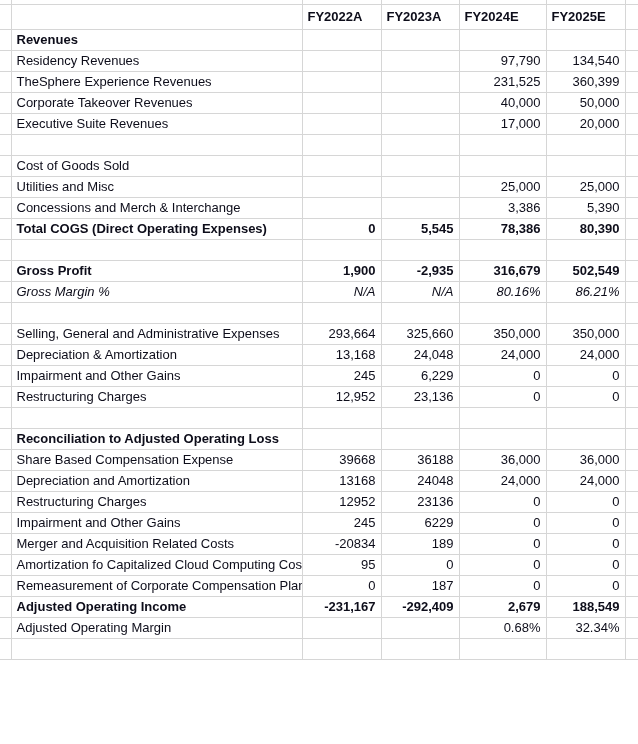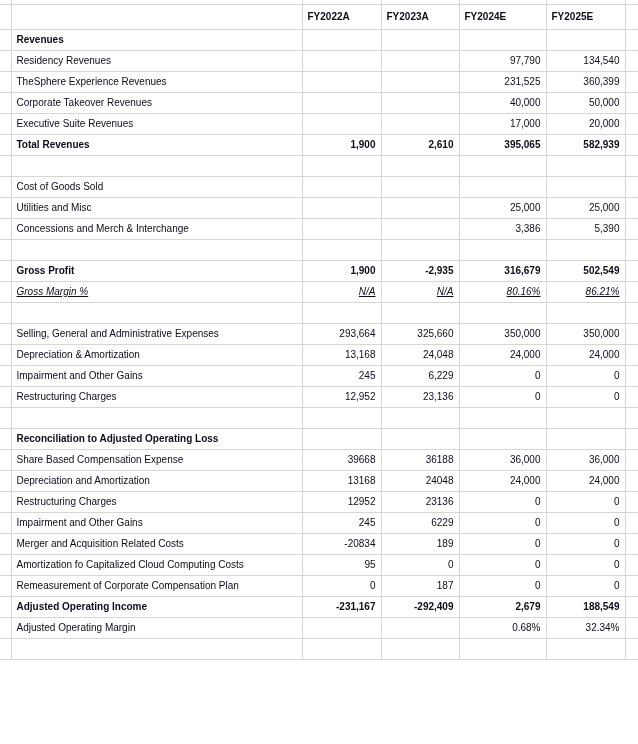--- a/index.html
+++ b/index.html
@@ -19,21 +19,21 @@
   #sheet {
     width: 638px;
     height: 744px;
     position: relative;
   }
 
   table.grid {
     border-collapse: collapse;
     table-layout: fixed;
     width: 638px;
-    font-size: 10px;
+    font-size: 13px;
     padding-left: 47px;
   }
 
   table.grid col.c-gutter { width: 11px; }
   table.grid col.c-label  { width: 291px; }
   table.grid col.c-y1     { width: 79px; }
   table.grid col.c-y2     { width: 78px; }
   table.grid col.c-y3     { width: 87px; }
   table.grid col.c-y4     { width: 79px; }
   table.grid col.c-tail   { width: 13px; }
@@ -64,21 +64,21 @@
     text-align: left;
     padding-left: 4px;
   }
   td.num {
     text-align: right;
     padding-right: 6px;
   }
 
   
   .b    { font-weight: bold; }
-  .it   { font-style: italic; text-decoration: underline; }
+  .it   { font-style: italic; }
   .in1  { padding-left: 14px; }
 
   tr.spacer td { height: 21px; }
   tr.thin td { height: 4px; border-bottom: 1px solid #d6d6d6; }
   tr.hdr td { height: 25px; }
 </style>
 </head>
 <body>
 
 <div id="sheet">
@@ -149,29 +149,20 @@
         </tr>
         <tr class="">
           <td class="gutter"></td>
           <td class="label in1">Executive Suite Revenues</td>
           <td class="num"></td>
           <td class="num"></td>
           <td class="num">17,000</td>
           <td class="num">20,000</td>
           <td class="tail"></td>
         </tr>
-        <tr class="">
-          <td class="gutter"></td>
-          <td class="label b">Total Revenues</td>
-          <td class="num b">1,900</td>
-          <td class="num b">2,610</td>
-          <td class="num b">395,065</td>
-          <td class="num b">582,939</td>
-          <td class="tail"></td>
-        </tr>
         <tr class="spacer">
           <td class="gutter"></td>
           <td class="label"></td>
           <td class="num"></td>
           <td class="num"></td>
           <td class="num"></td>
           <td class="num"></td>
           <td class="tail"></td>
         </tr>
         <tr class="">
@@ -192,20 +183,29 @@
           <td class="num">25,000</td>
           <td class="tail"></td>
         </tr>
         <tr class="">
           <td class="gutter"></td>
           <td class="label in1">Concessions and Merch &amp; Interchange</td>
           <td class="num"></td>
           <td class="num"></td>
           <td class="num">3,386</td>
           <td class="num">5,390</td>
+          <td class="tail"></td>
+        </tr>
+        <tr class="">
+          <td class="gutter"></td>
+          <td class="label b">Total COGS (Direct Operating Expenses)</td>
+          <td class="num b">0</td>
+          <td class="num b">5,545</td>
+          <td class="num b">78,386</td>
+          <td class="num b">80,390</td>
           <td class="tail"></td>
         </tr>
         <tr class="spacer">
           <td class="gutter"></td>
           <td class="label"></td>
           <td class="num"></td>
           <td class="num"></td>
           <td class="num"></td>
           <td class="num"></td>
           <td class="tail"></td>

